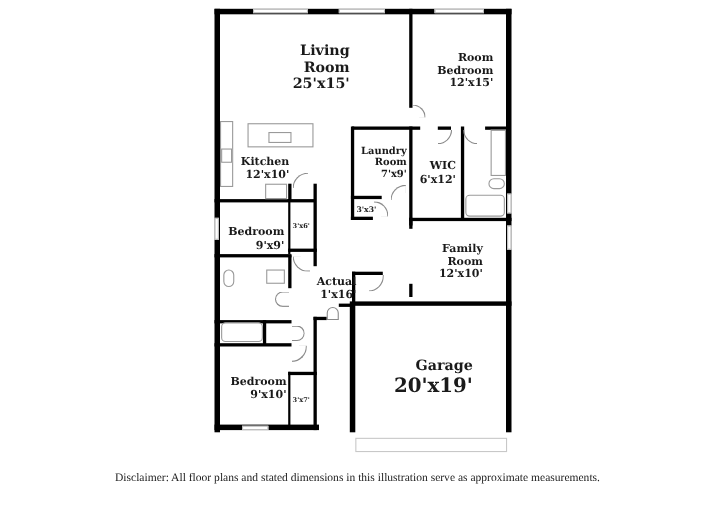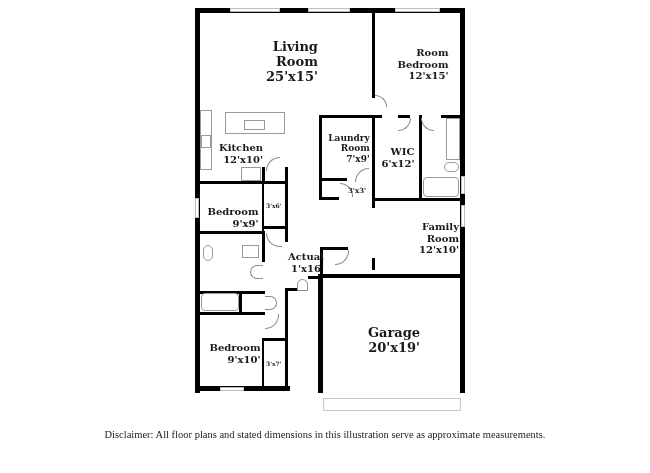--- a/index.html
+++ b/index.html
@@ -120,40 +120,40 @@
   </div>
   <div class="lbl md" style="left:349px;top:133px;font-size:9px;">
     <span class="n" style="font-size:9px;">Laundry</span>
     <span class="n" style="font-size:9px;">Room</span>
     <span class="d" style="font-size:9px;">7'x9'</span>
   </div>
   <div class="lbl md" style="left:398px;top:146px;">
     <span class="n">WIC</span>
     <span class="d">6'x12'</span>
   </div>
-  <div class="sm" style="left:324px;top:186px;margin-left:24px;">3'x3'</div>
+  <div class="sm" style="left:324px;top:186px;">3'x3'</div>
 
   <div class="lbl md" style="left:233px;top:206px;">
     <span class="n">Bedroom</span>
     <span class="d">9'x9'</span>
   </div>
   <div class="sm" style="left:266px;top:202px;font-size:6px;">3'x6'</div>
 
-  <div class="lbl md" style="left:419px;top:221px;margin-left:20px;">
+  <div class="lbl md" style="left:419px;top:221px;">
     <span class="n">Family</span>
     <span class="n">Room</span>
     <span class="d">12'x10'</span>
   </div>
   <div class="lbl md" style="left:306px;top:251px;">
     <span class="n">Actual</span>
     <span class="d">1'x16'</span>
   </div>
   <div class="lbl lg" style="left:394px;top:326px;font-size:12px;">
     <span class="n" style="font-size:13px;">Garage</span>
-    <span class="d" style="font-size:13px;">20'x19'</span>
+    <span class="d" style="font-size:18px;">20'x19'</span>
   </div>
   <div class="lbl md" style="left:235px;top:342px;">
     <span class="n">Bedroom</span>
     <span class="d">9'x10'</span>
   </div>
   <div class="sm" style="left:266px;top:360px;font-size:6px;">3'x7'</div>
 </div>
 
 <div class="disclaimer">
   <div>Disclaimer: All floor plans and stated dimensions in this illustration serve as approximate measurements.</div>

